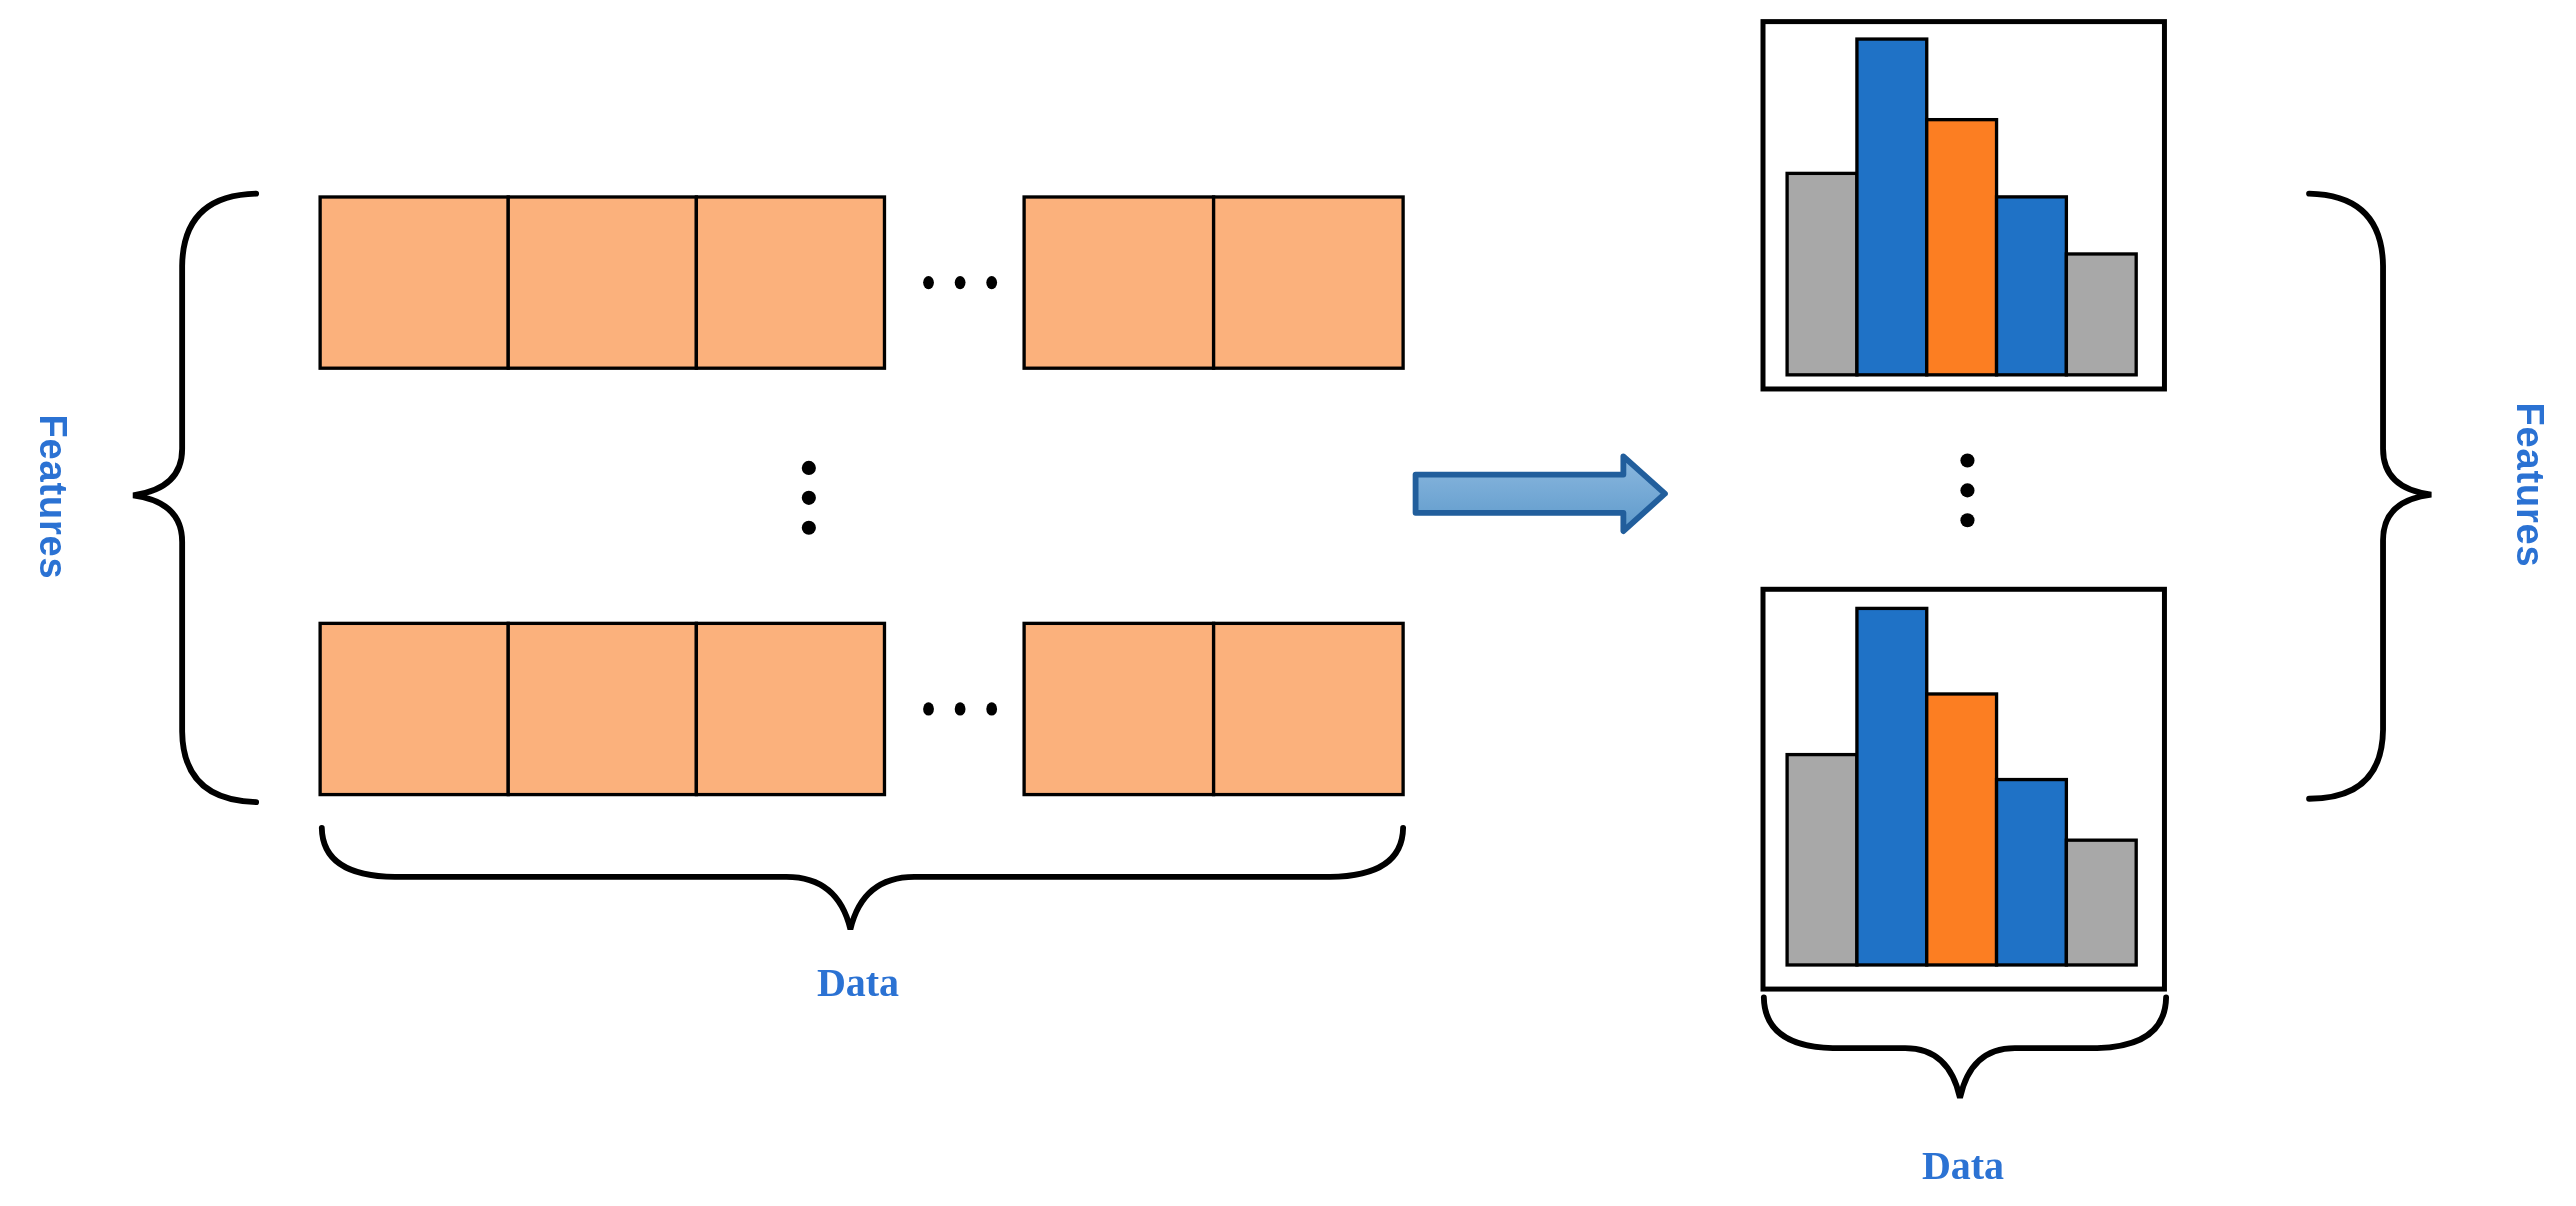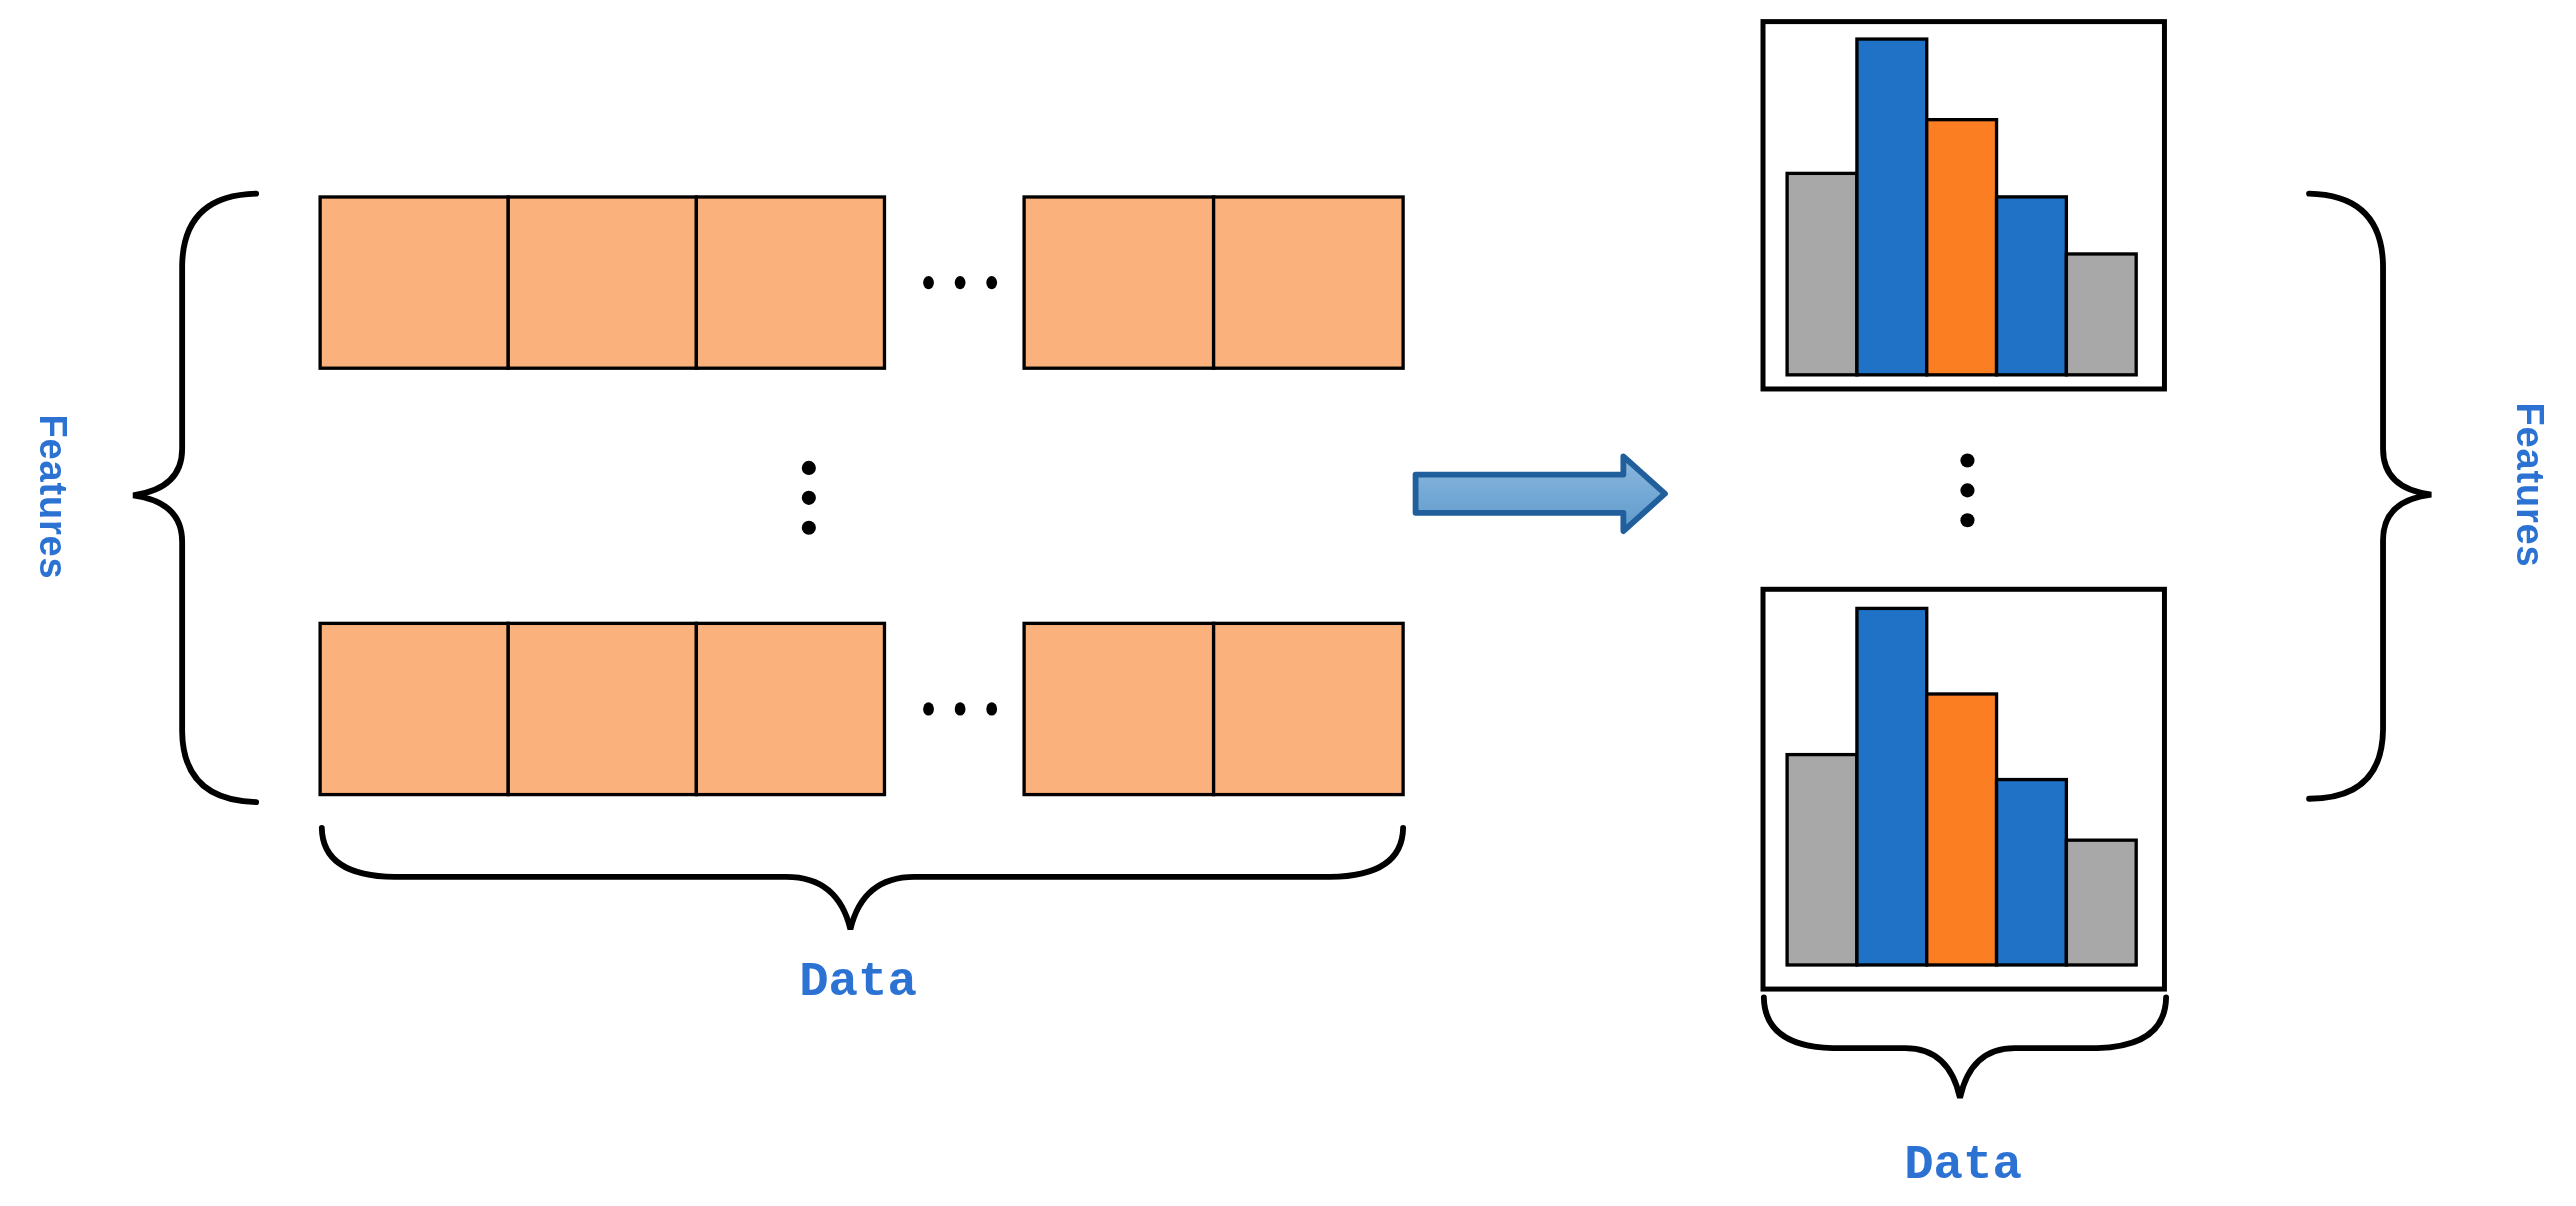--- a/index.html
+++ b/index.html
@@ -17,23 +17,23 @@
     white-space:nowrap;
     font-family:"Liberation Sans", sans-serif;
     font-weight:bold;
     font-size:38px;
     letter-spacing:0.8px;
   }
   .hlabel{
     position:absolute;
     transform:translate(-50%,-50%);
     white-space:nowrap;
-    font-family:Liberation Mono, monospace;
+    font-family:Liberation Serif, serif;
     font-weight:bold;
-    font-size:49px;
+    font-size:40px;
   }
 </style>
 </head>
 <body>
 
 <div class="stage">
 
   <svg width="2576" height="1206" viewBox="0 0 3099 1451">
     <defs>
       <linearGradient id="arrowGrad" x1="0" y1="0" x2="0" y2="1">

